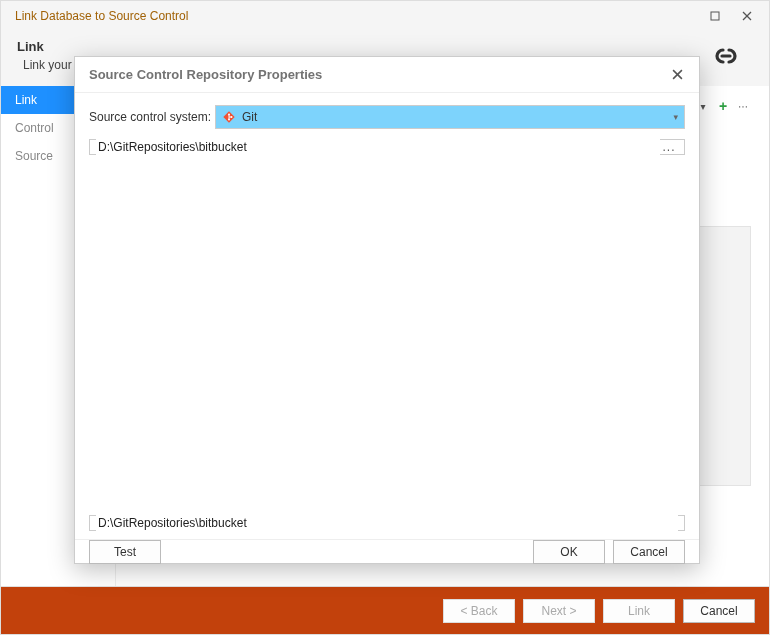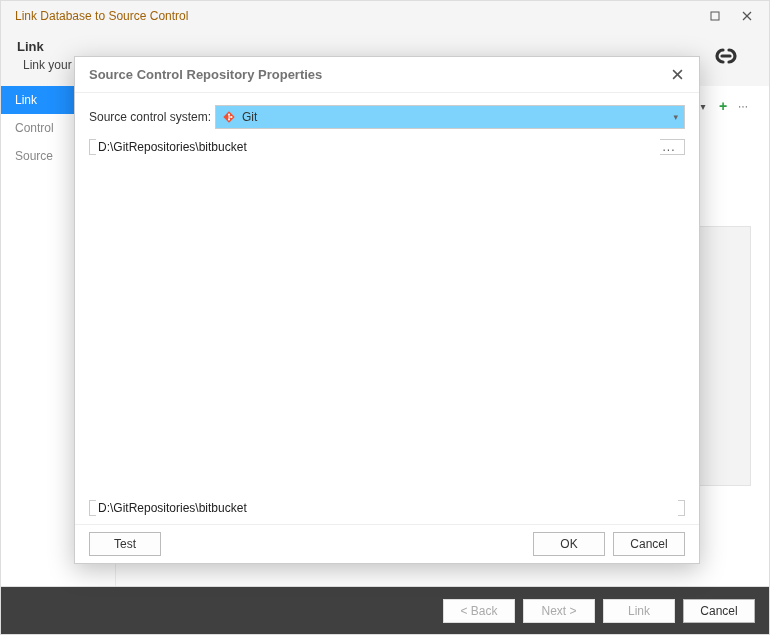--- a/index.html
+++ b/index.html
@@ -94,21 +94,21 @@
   .main-grey-box {
     position: absolute;
     top: 140px; left: 18px; right: 18px;
     height: 260px;
     background: #f3f3f3;
     border: 1px solid #e3e3e3;
   }
   .footer {
     height: 48px;
     border-top: 1px solid #e0e0e0;
-    background: #404040;
+    background: #c2410c;
     display: flex;
     align-items: center;
     justify-content: flex-end;
     padding: 0 14px;
     gap: 8px;
   }
   .btn {
     min-width: 72px;
     height: 24px;
     border: 1px solid #bbb;
@@ -188,21 +188,21 @@
   .input-wrap input {
     flex: 1; border: none; outline: none; font-size: 12px; font-family: inherit;
     color: #222;
   }
   .browse-dots {
     width: 18px; text-align: center; color: #555; cursor: pointer;
     font-size: 12px; letter-spacing: 1px;
   }
   .modal-spacer { flex: 1; }
   .modal-footer {
-    height: 39px;
+    height: 24px;
     display: flex;
     align-items: center;
     padding: 0 14px;
     gap: 8px;
     border-top: 1px solid #eee;
   }
   .modal-footer .spacer { flex: 1; }
   .caret-cursor {
     border-right: 1px solid #222;
     padding-right: 0;

